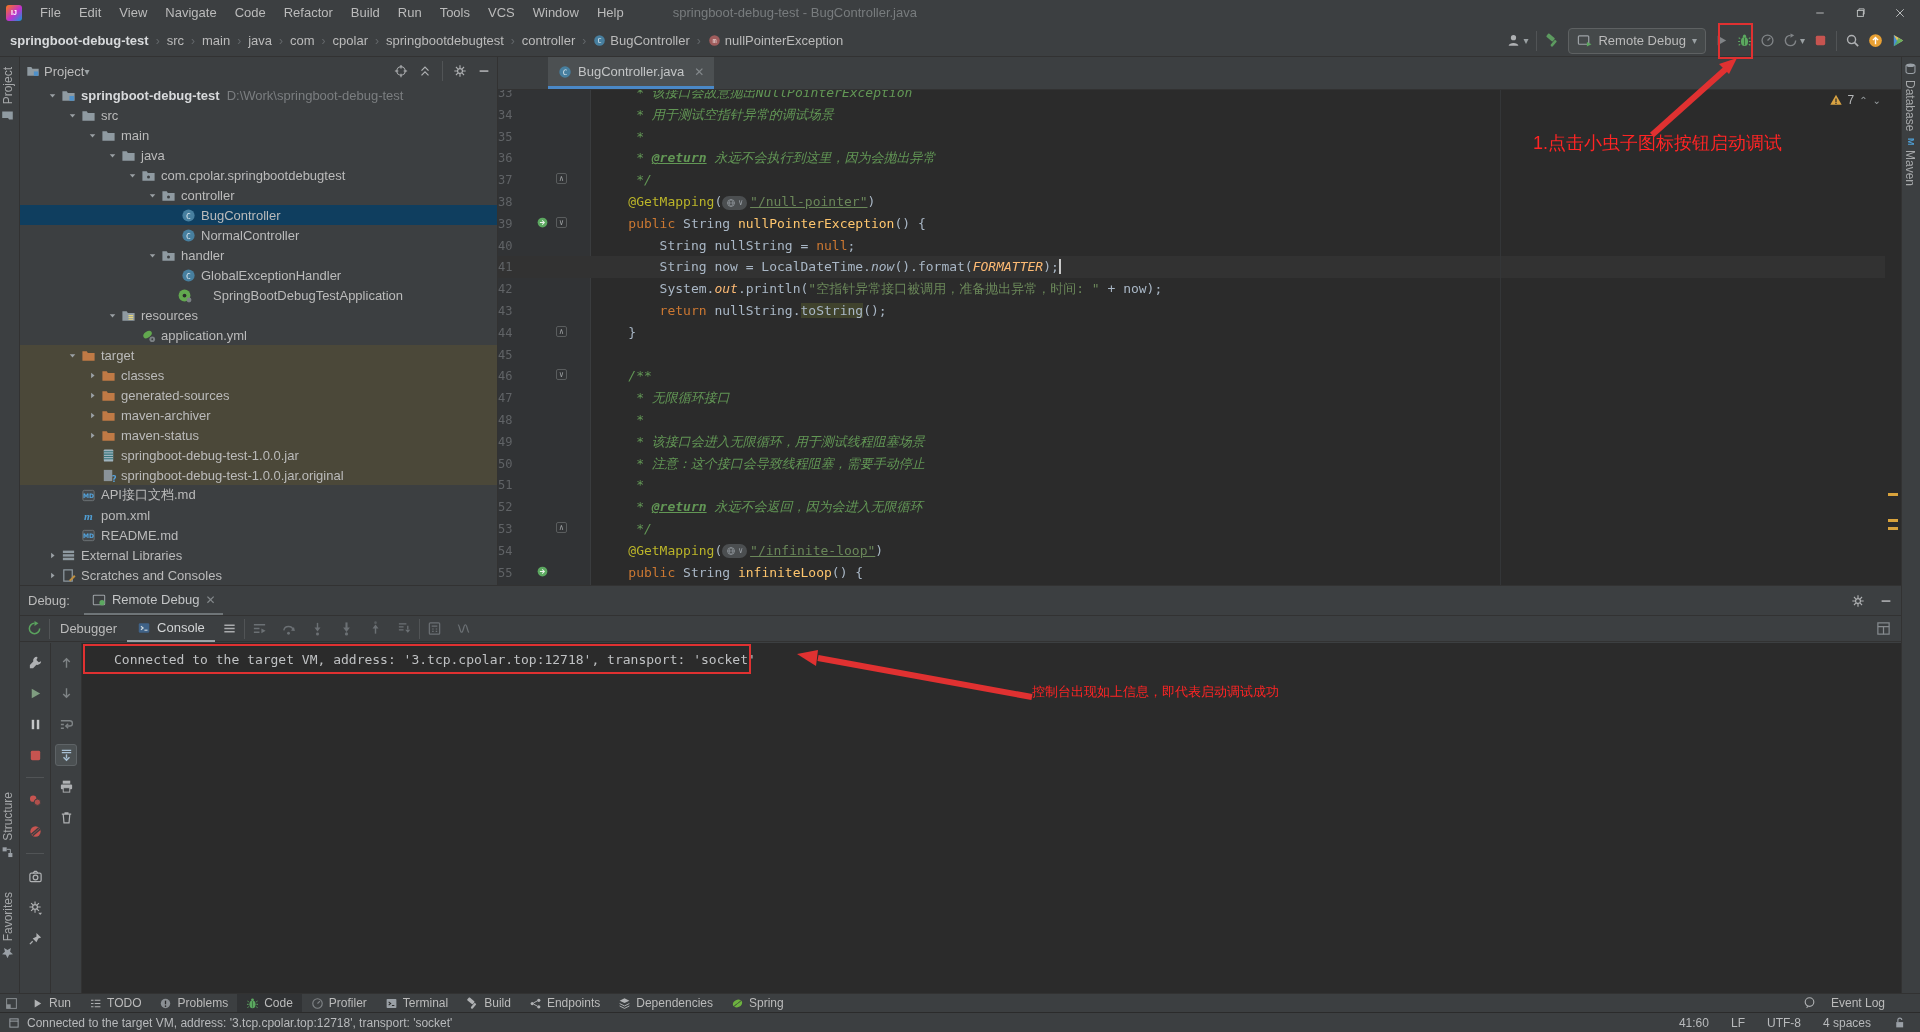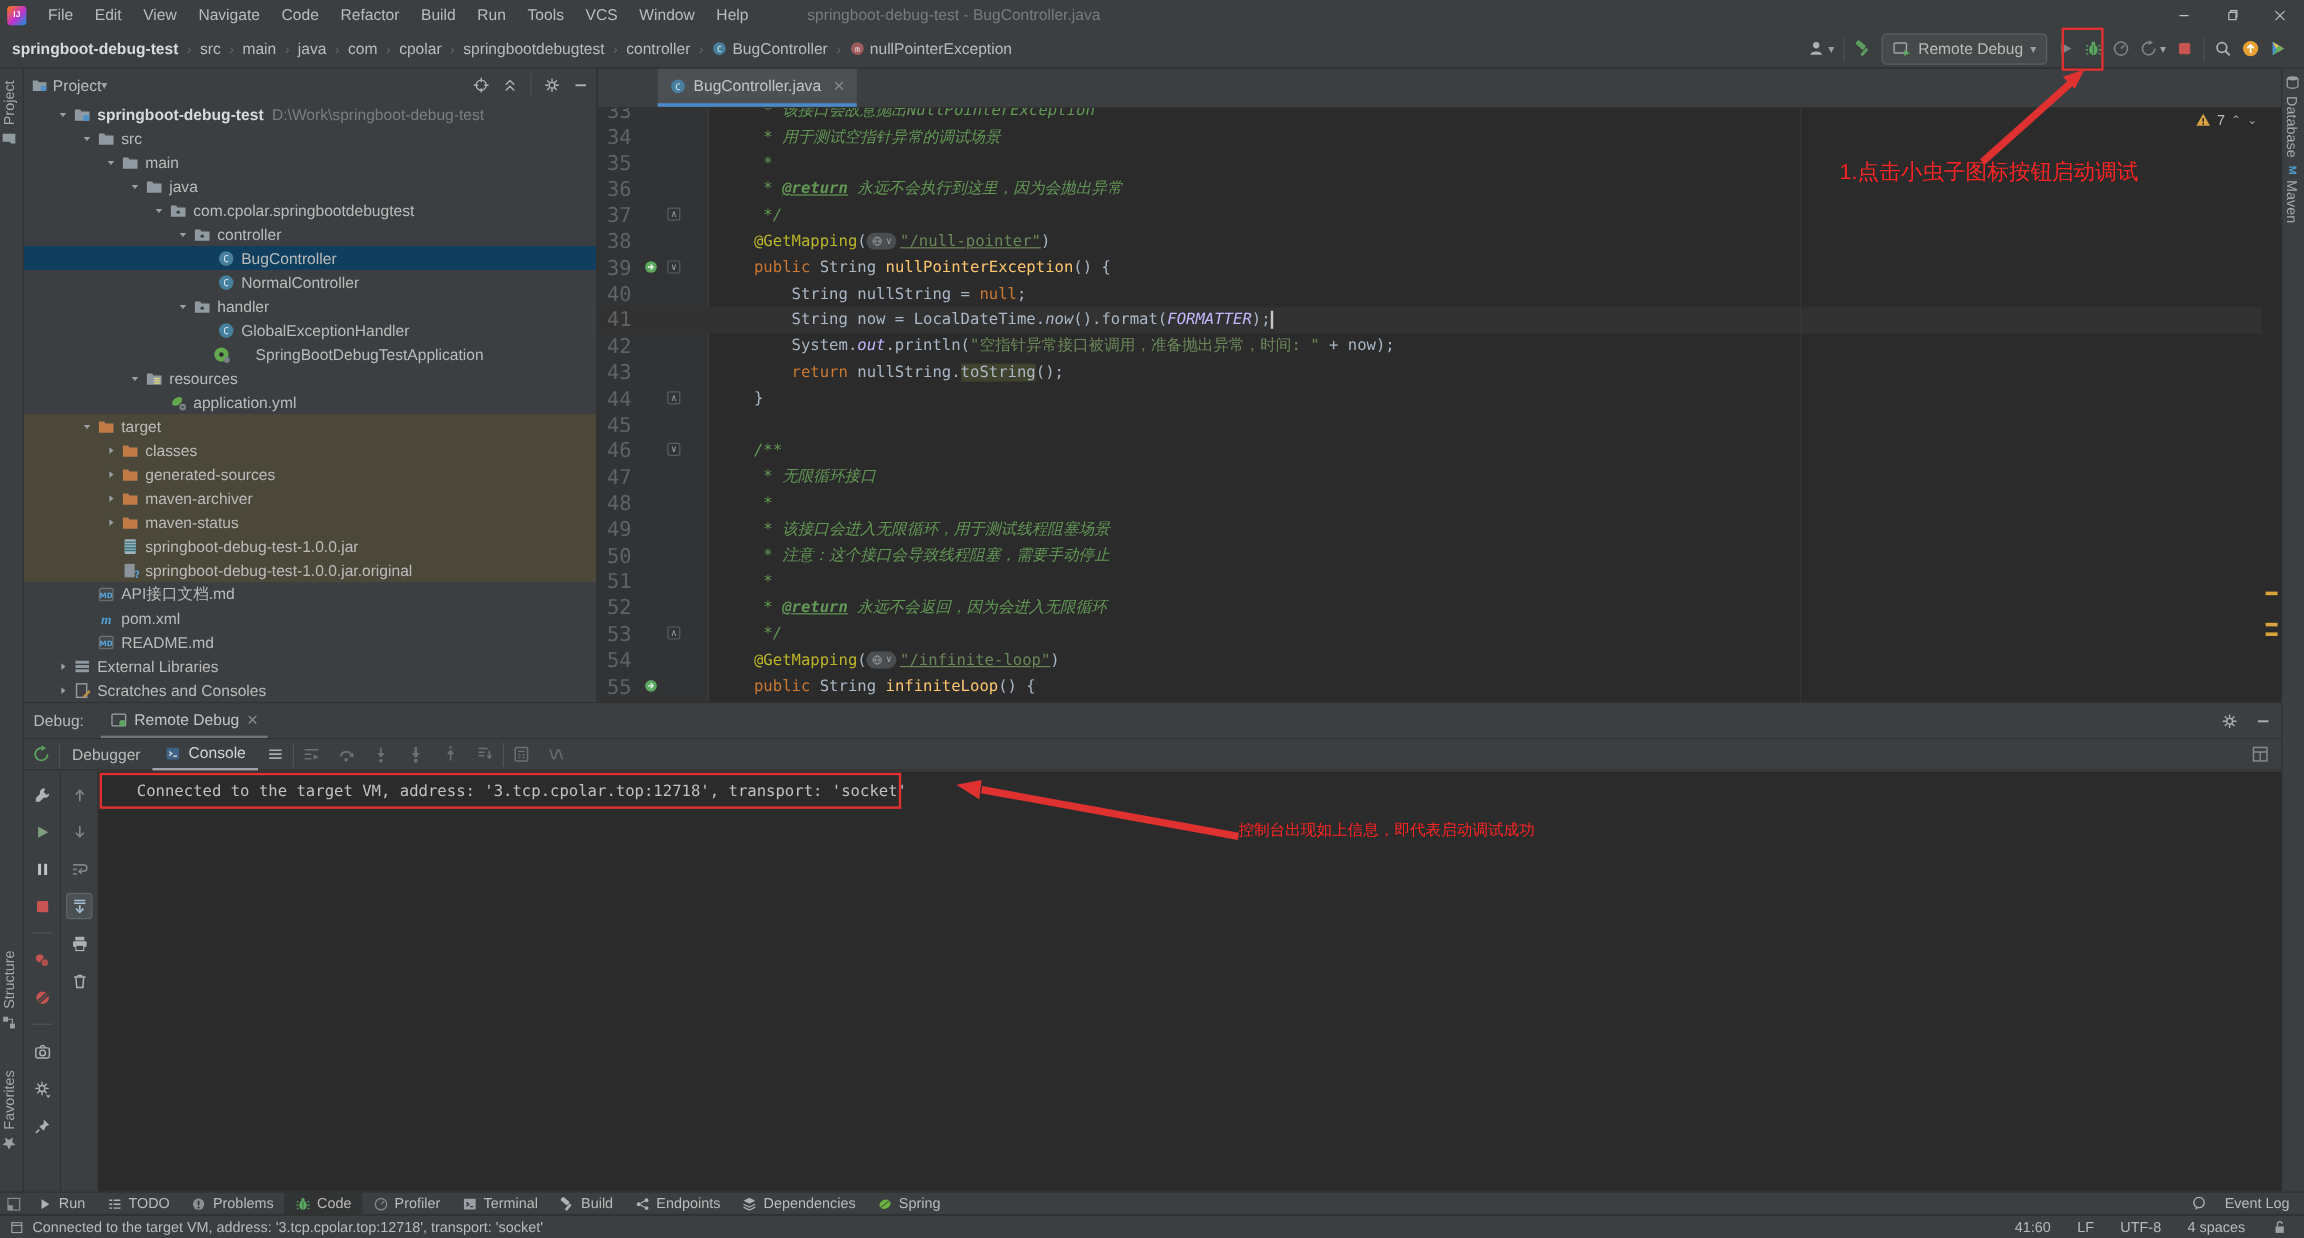--- a/index.html
+++ b/index.html
@@ -59,36 +59,36 @@
   #editor{left:498px;top:57px;width:1403px;height:528px;background:#2b2b2b;overflow:hidden;}
   #tabstrip{height:33px;background:#3c3f41;border-bottom:1px solid #323232;display:flex;align-items:flex-end;box-sizing:border-box;}
   #tab1{margin-left:50px;height:32px;background:#4c5052;display:flex;align-items:center;gap:6px;
         padding:0 10px;border-bottom:3px solid #4a88c7;box-sizing:border-box;color:#c3c5c6;}
   #tab1 .close{color:#84898c;font-size:12px;margin-left:4px;}
   #code-area{position:absolute;left:0;top:33px;width:1403px;height:495px;overflow:hidden;}
   #gutter-bg{position:absolute;left:0;top:0;width:93px;height:495px;background:#313335;border-right:1px solid #3a3c3e;box-sizing:border-box;}
   #guide{position:absolute;left:1002px;top:0;width:1px;height:495px;background:#343638;}
   .cline{position:absolute;left:0;width:1387px;height:22px;line-height:22px;white-space:pre;
          font-family:"DejaVu Sans Mono",monospace;font-size:13px;color:#a9b7c6;}
-  .cline .num{position:absolute;left:0;top:0;width:36px;text-align:center;color:#606366;
-              font-family:"DejaVu Sans Mono",monospace;font-size:17px;}
+  .cline .num{position:absolute;left:0;top:0;width:36px;text-align:left;color:#606366;
+              font-family:"DejaVu Sans Mono",monospace;font-size:12px;}
   .cline .gico{position:absolute;left:38px;top:3px;}
   .cline .fold{position:absolute;left:58px;top:4px;width:11px;height:11px;border:1px solid #5a5d5e;
                border-radius:2px;color:#9da0a2;font-size:8px;line-height:10px;text-align:center;background:#313335;box-sizing:border-box;}
   .cline .codetxt{position:absolute;left:99px;top:0;white-space:pre;}
   #cur-line{position:absolute;left:0;width:1387px;height:22px;background:#323232;}
   .t-c{color:#629755;font-style:italic;}
   .t-ct{color:#629755;font-style:italic;font-weight:bold;text-decoration:underline;}
   .t-k{color:#cc7832;}
   .t-s{color:#6a8759;}
   .t-su{color:#6a8759;text-decoration:underline;}
   .t-m{color:#ffc66e;}
   .t-a{color:#bbb529;}
   .t-p{color:#a9b7c6;}
-  .t-st{color:#c4b5fd;font-style:italic;}
+  .t-st{color:#fdba74;font-style:italic;}
   .t-smi{color:#a9b7c6;font-style:italic;}
   .t-hl{color:#a9b7c6;background:#40432d;}
   .caret{display:inline-block;width:2px;height:15px;background:#c8c8c8;vertical-align:text-bottom;}
   .inlay{display:inline-flex;align-items:center;gap:2px;background:#4b4e50;border-radius:7px;
          padding:0 4px;height:14px;vertical-align:middle;margin-right:3px;color:#9aa0a6;font-size:8px;}
   #warn-widget{position:absolute;right:20px;top:36px;display:flex;align-items:center;gap:5px;color:#b6b8ba;font-size:12px;}
   #stripe{position:absolute;right:0;top:33px;width:16px;height:495px;}
   .stripe-mark{position:absolute;left:3px;width:10px;height:3px;background:#d9a33c;}
 
   
@@ -109,21 +109,21 @@
   .ibtn{width:22px;height:22px;display:flex;align-items:center;justify-content:center;border-radius:3px;}
   .ibtn.pressed{background:#4b5052;border:1px solid #5e6366;box-sizing:border-box;}
   #console{flex:1;background:#2b2b2b;position:relative;font-family:"DejaVu Sans Mono",monospace;font-size:13px;color:#bfc1c3;}
   #console-line{position:absolute;left:32px;top:9px;white-space:pre;}
 
   
   #toolbar-bottom{left:0;top:993px;width:1920px;height:19px;background:#3c3f41;border-top:1px solid #323232;
                   display:flex;align-items:center;box-sizing:border-box;font-size:12px;}
   .bitem{display:flex;align-items:center;gap:5px;height:19px;padding:0 9px;color:#bbbbbb;}
   .bitem.sel{background:#313335;}
-  #eventlog{margin-left:auto;margin-right:12px;display:flex;align-items:flex-start;gap:15px;}
+  #eventlog{margin-left:auto;margin-right:35px;display:flex;align-items:flex-start;gap:15px;}
   #statusbar{left:0;top:1012px;width:1920px;height:20px;background:#3c3f41;border-top:1px solid #2b2b2b;
              display:flex;align-items:center;box-sizing:border-box;font-size:12px;color:#b8babc;}
   #status-msg{margin-left:8px;display:flex;align-items:center;gap:7px;}
   #status-right{margin-left:auto;display:flex;align-items:center;gap:22px;margin-right:14px;}
 
   
   .redbox{position:absolute;border:2px solid #e03131;pointer-events:none;}
   .ann{position:absolute;color:#ff2424;font-size:18px;white-space:nowrap;pointer-events:none;}
   #overlay{position:absolute;left:0;top:0;width:1920px;height:1032px;pointer-events:none;}
 </style>

